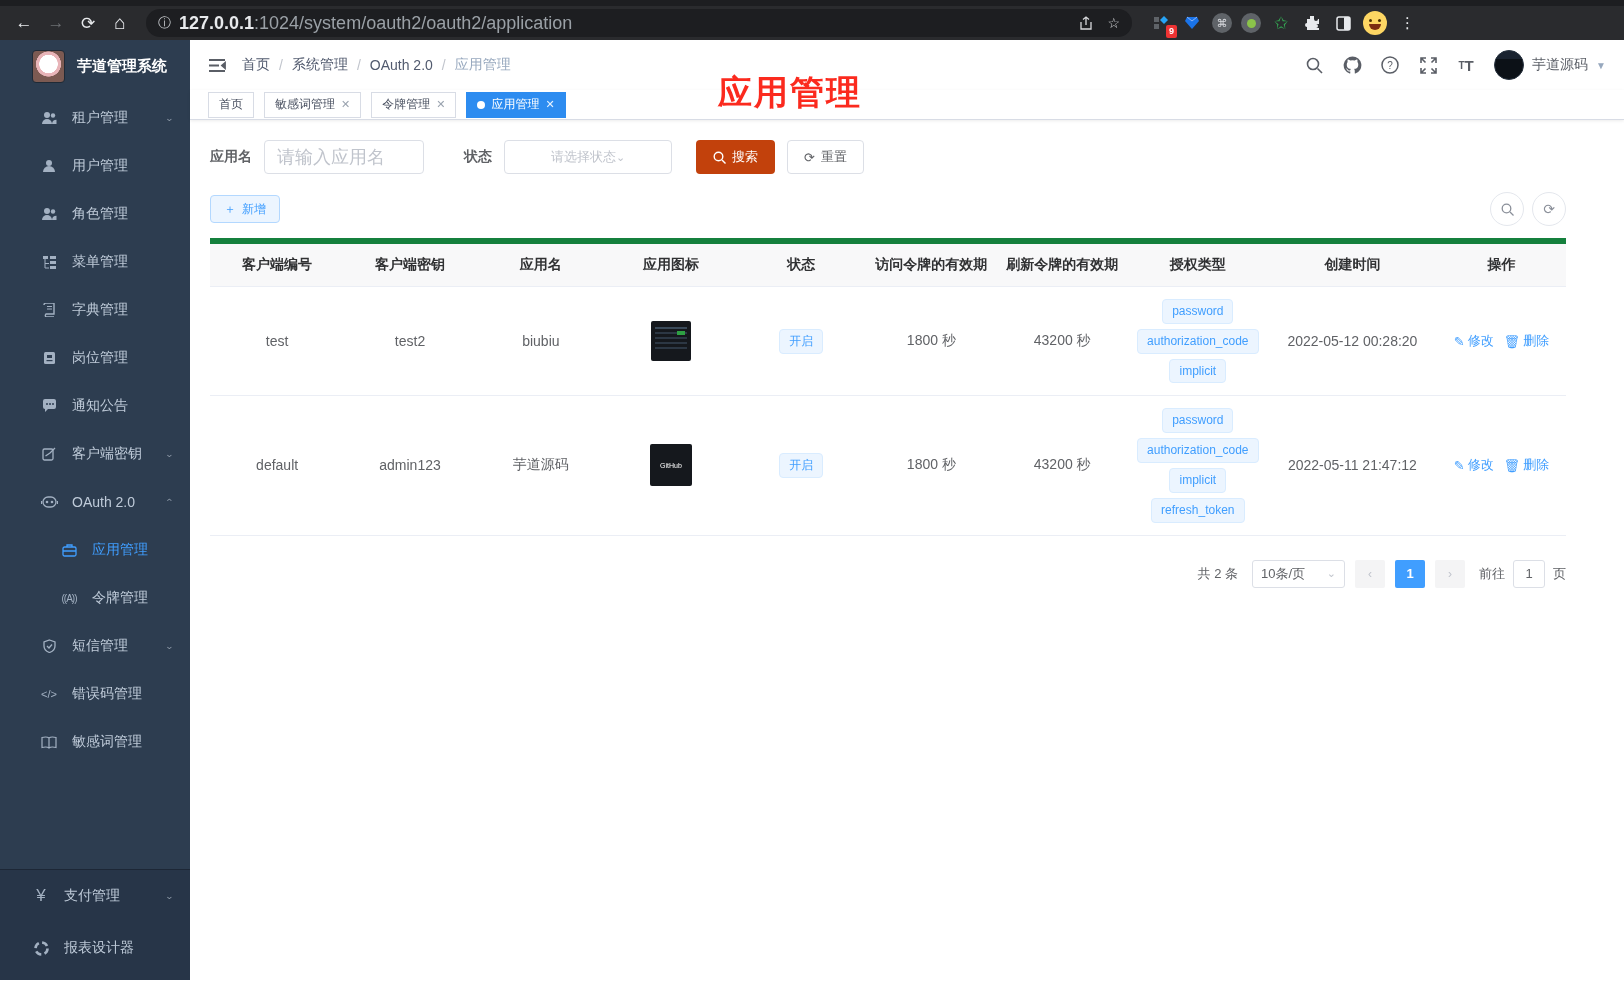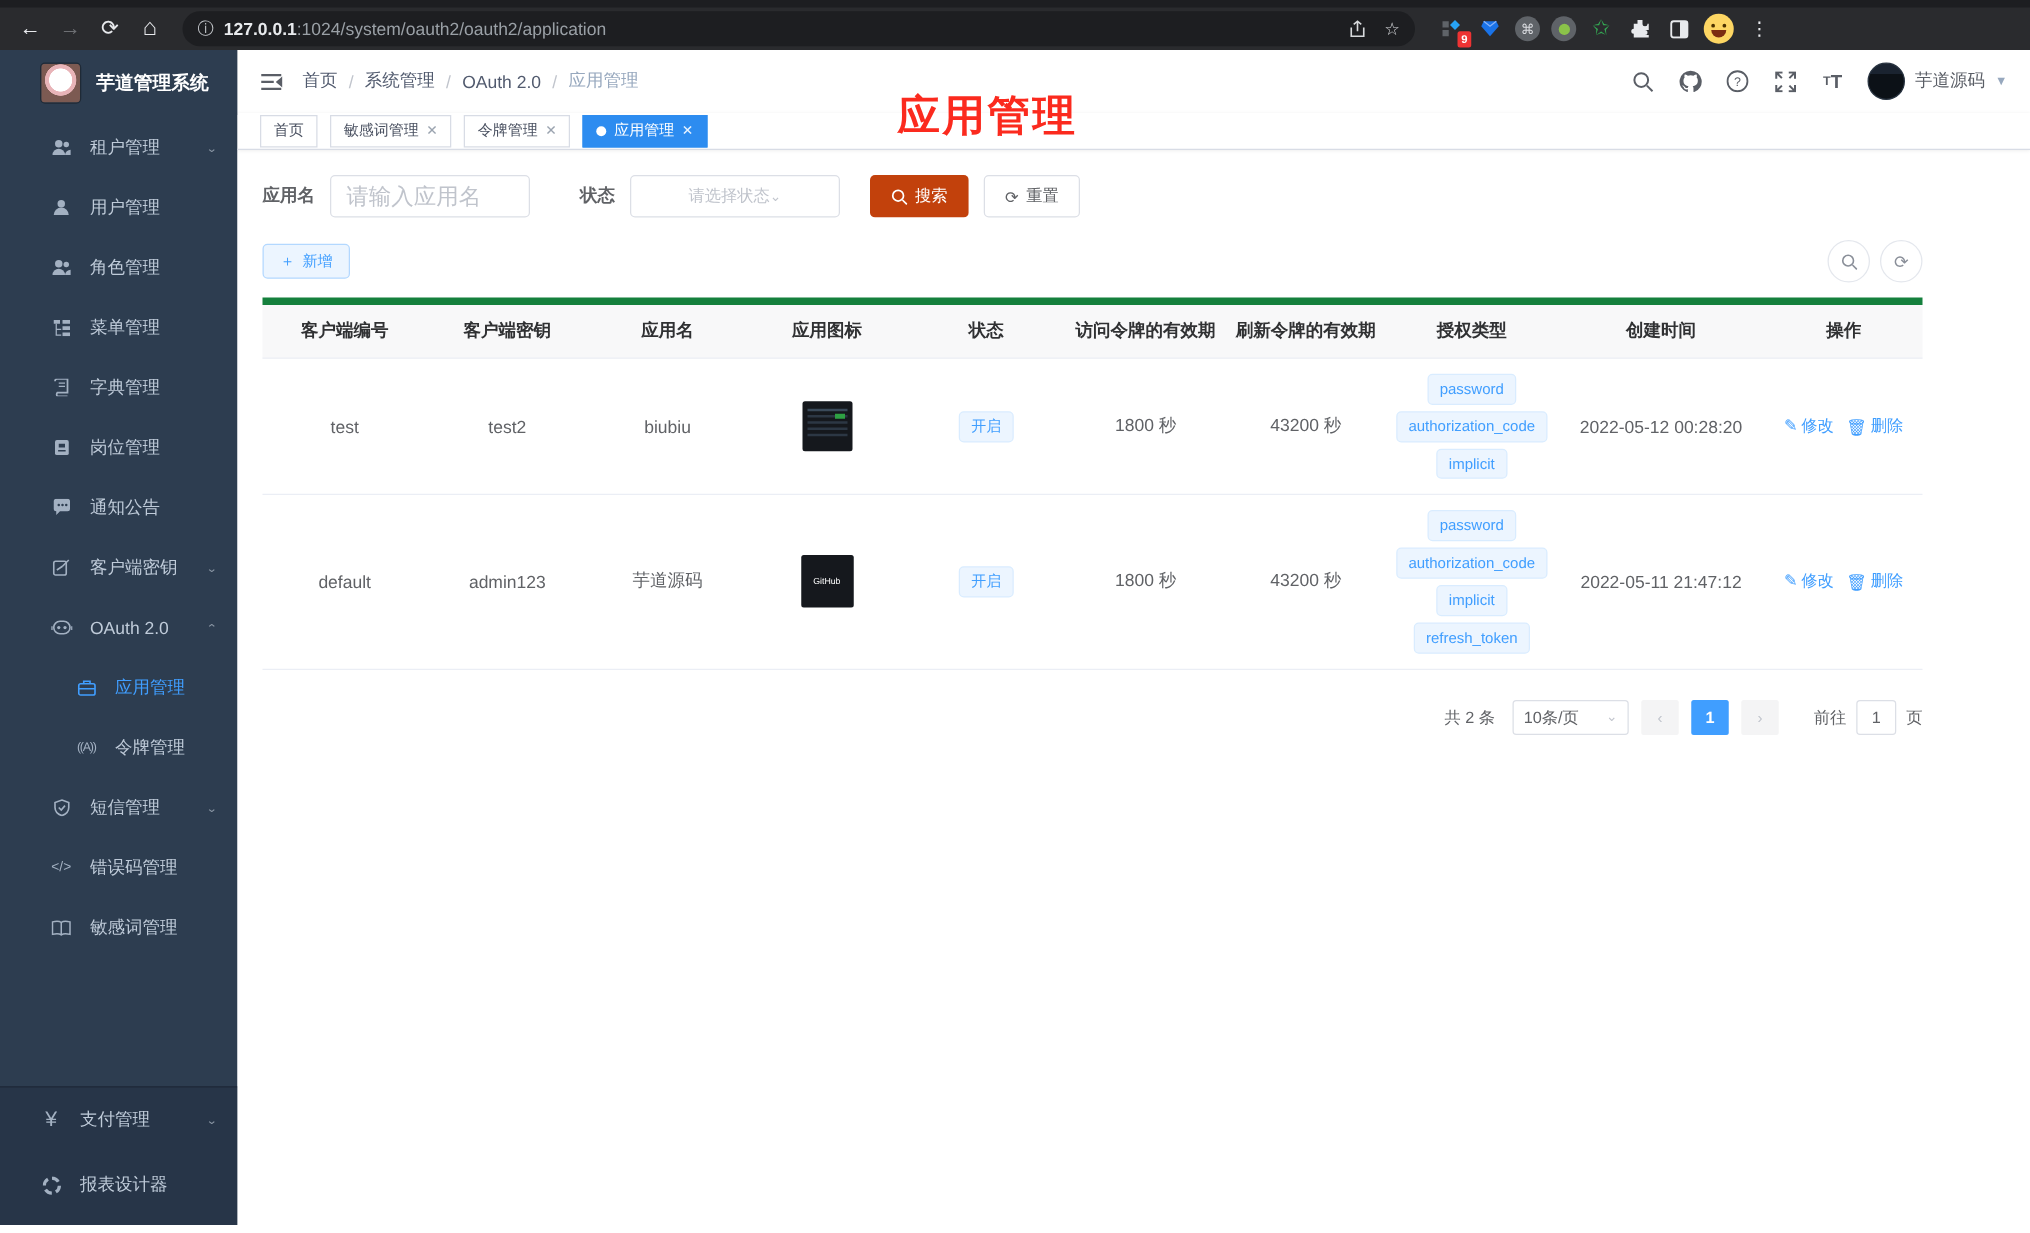--- a/index.html
+++ b/index.html
@@ -4,21 +4,21 @@
 <style>
   * { margin:0; padding:0; box-sizing:border-box; }
   html,body { width:1624px; height:986px; overflow:hidden; font-family:"Liberation Sans","DejaVu Sans",sans-serif; background:#fff; }
 
   
   .browser-bar { height:40px; background:#2a2b2e; border-top:6px solid #1d1e21; display:flex; align-items:center; padding:0 10px; gap:4px; }
   .nav-btn { width:28px; height:28px; display:flex; align-items:center; justify-content:center; color:#e8eaed; font-size:17px; border-radius:50%; }
   .nav-btn.disabled { color:#6d6f73; }
   .url-pill { flex:0 0 986px; height:28px; background:#1d1e21; border-radius:14px; display:flex; align-items:center; padding:0 12px; margin-left:8px; color:#9aa0a6; }
   .url-pill .info-ic { font-size:13px; margin-right:8px; color:#c3c6ca; }
-  .url-text { font-size:14px; white-space:nowrap; overflow:hidden; flex:1; }
+  .url-text { font-size:18px; white-space:nowrap; overflow:hidden; flex:1; }
   .url-text b { color:#e8eaed; font-weight:700; }
   .url-pill .pill-ic { color:#d7d9dc; font-size:14px; margin-left:14px; }
   .ext-tray { display:flex; align-items:center; gap:9px; margin-left:14px; }
   .ext { width:22px; height:22px; display:flex; align-items:center; justify-content:center; position:relative; font-size:13px; }
   .ext .badge { position:absolute; bottom:-4px; right:-5px; background:#e33; color:#fff; font-size:9px; line-height:1; padding:2px 3px; border-radius:2px; font-weight:700; }
   .circle-ext { width:20px; height:20px; border-radius:50%; background:#5f6368; color:#dadce0; display:flex; align-items:center; justify-content:center; font-size:11px; }
   .dot-inner { width:9px; height:9px; border-radius:50%; background:#8bc34a; }
   .avatar-emoji { width:24px; height:24px; border-radius:50%; background:#fdd663; position:relative; }
   .avatar-emoji:before { content:""; position:absolute; left:6px; top:8px; width:3px; height:3px; border-radius:50%; background:#4a3000; box-shadow:9px 0 0 #4a3000; }
   .avatar-emoji:after { content:""; position:absolute; left:6px; top:13px; width:12px; height:6px; border-radius:0 0 10px 10px; background:#7c2d12; }
@@ -57,21 +57,21 @@
 
   .tabsbar { height:30px; display:flex; align-items:center; gap:10px; padding:0 18px; border-bottom:1px solid #d8dce5; box-shadow:0 1px 3px rgba(0,0,0,.08); }
   .tag-tab { height:26px; display:flex; align-items:center; gap:6px; padding:0 10px; border:1px solid #d8dce5; background:#fff; color:#495060; font-size:12px; cursor:pointer; white-space:nowrap; }
   .tag-tab .x { color:#9aa3af; font-size:11px; }
   .tag-tab.active { background:#2d8cf0; border-color:#2d8cf0; color:#fff; }
   .tag-tab.active .dot { width:8px; height:8px; border-radius:50%; background:#fff; }
   .tag-tab.active .x { color:#e8f3ff; }
 
   .annotation { position:absolute; left:528px; top:30px; font-size:34px; font-weight:700; color:#fb2a1e; letter-spacing:2px; z-index:5; pointer-events:none; }
 
-  .content { padding:20px 86px 0 20px; }
+  .content { padding:20px 58px 0 20px; }
   .filter-row { display:flex; align-items:center; gap:12px; margin-bottom:18px; }
   .f-label { font-size:14px; color:#606266; font-weight:700; }
   .f-input { width:160px; height:34px; border:1px solid #dcdfe6; border-radius:4px; padding:0 12px; font-size:18px; color:#606266; }
   .f-input::placeholder { color:#c0c4cc; }
   .f-select { width:168px; height:34px; border:1px solid #dcdfe6; border-radius:4px; padding:0 12px; font-size:13px; color:#c0c4cc; display:flex; align-items:center; justify-content:space-between; margin-left:32px; cursor:pointer; }
   .sel-caret { color:#c0c4cc; font-size:11px; }
   .btn { height:34px; border-radius:4px; font-size:13px; display:inline-flex; align-items:center; gap:6px; padding:0 16px; cursor:pointer; border:1px solid transparent; }
   .btn-primary { background:#c2410c; color:#fff; }
   .btn-plain { background:#fff; border-color:#dcdfe6; color:#606266; }
   .btn-add { background:#ecf5ff; border-color:#b3d8ff; color:#409eff; height:28px; padding:0 13px; font-size:12px; }
@@ -96,21 +96,21 @@
   .grants { display:flex; flex-direction:column; align-items:center; gap:5px; }
   .link { color:#409eff; font-size:13px; cursor:pointer; display:inline-flex; align-items:center; gap:3px; white-space:nowrap; }
   .ops { display:flex; gap:10px; justify-content:center; }
 
   
   .pagination { display:flex; align-items:center; justify-content:flex-end; gap:10px; margin-top:24px; font-size:13px; color:#606266; }
   .pg-total { margin-right:4px; }
   .pg-size { width:93px; height:28px; border:1px solid #dcdfe6; border-radius:3px; display:flex; align-items:center; justify-content:space-between; padding:0 8px; color:#606266; cursor:pointer; }
   .pg-btn { width:30px; height:28px; background:#f4f4f5; border-radius:2px; display:flex; align-items:center; justify-content:center; color:#c0c4cc; cursor:pointer; font-size:12px; }
   .pg-page { width:30px; height:28px; background:#409eff; color:#fff; border-radius:2px; display:flex; align-items:center; justify-content:center; font-weight:700; cursor:pointer; }
-  .pg-goto { display:flex; align-items:center; gap:8px; margin-left:18px; }
+  .pg-goto { display:flex; align-items:center; gap:8px; margin-left:4px; }
   .pg-input { width:32px; height:28px; border:1px solid #dcdfe6; border-radius:3px; text-align:center; font-size:13px; color:#606266; }
 
   svg { display:block; }
 </style>
 </head>
 <body>
 
 <div class="browser-bar">
   <div class="nav-btn">←</div>
   <div class="nav-btn disabled">→</div>

